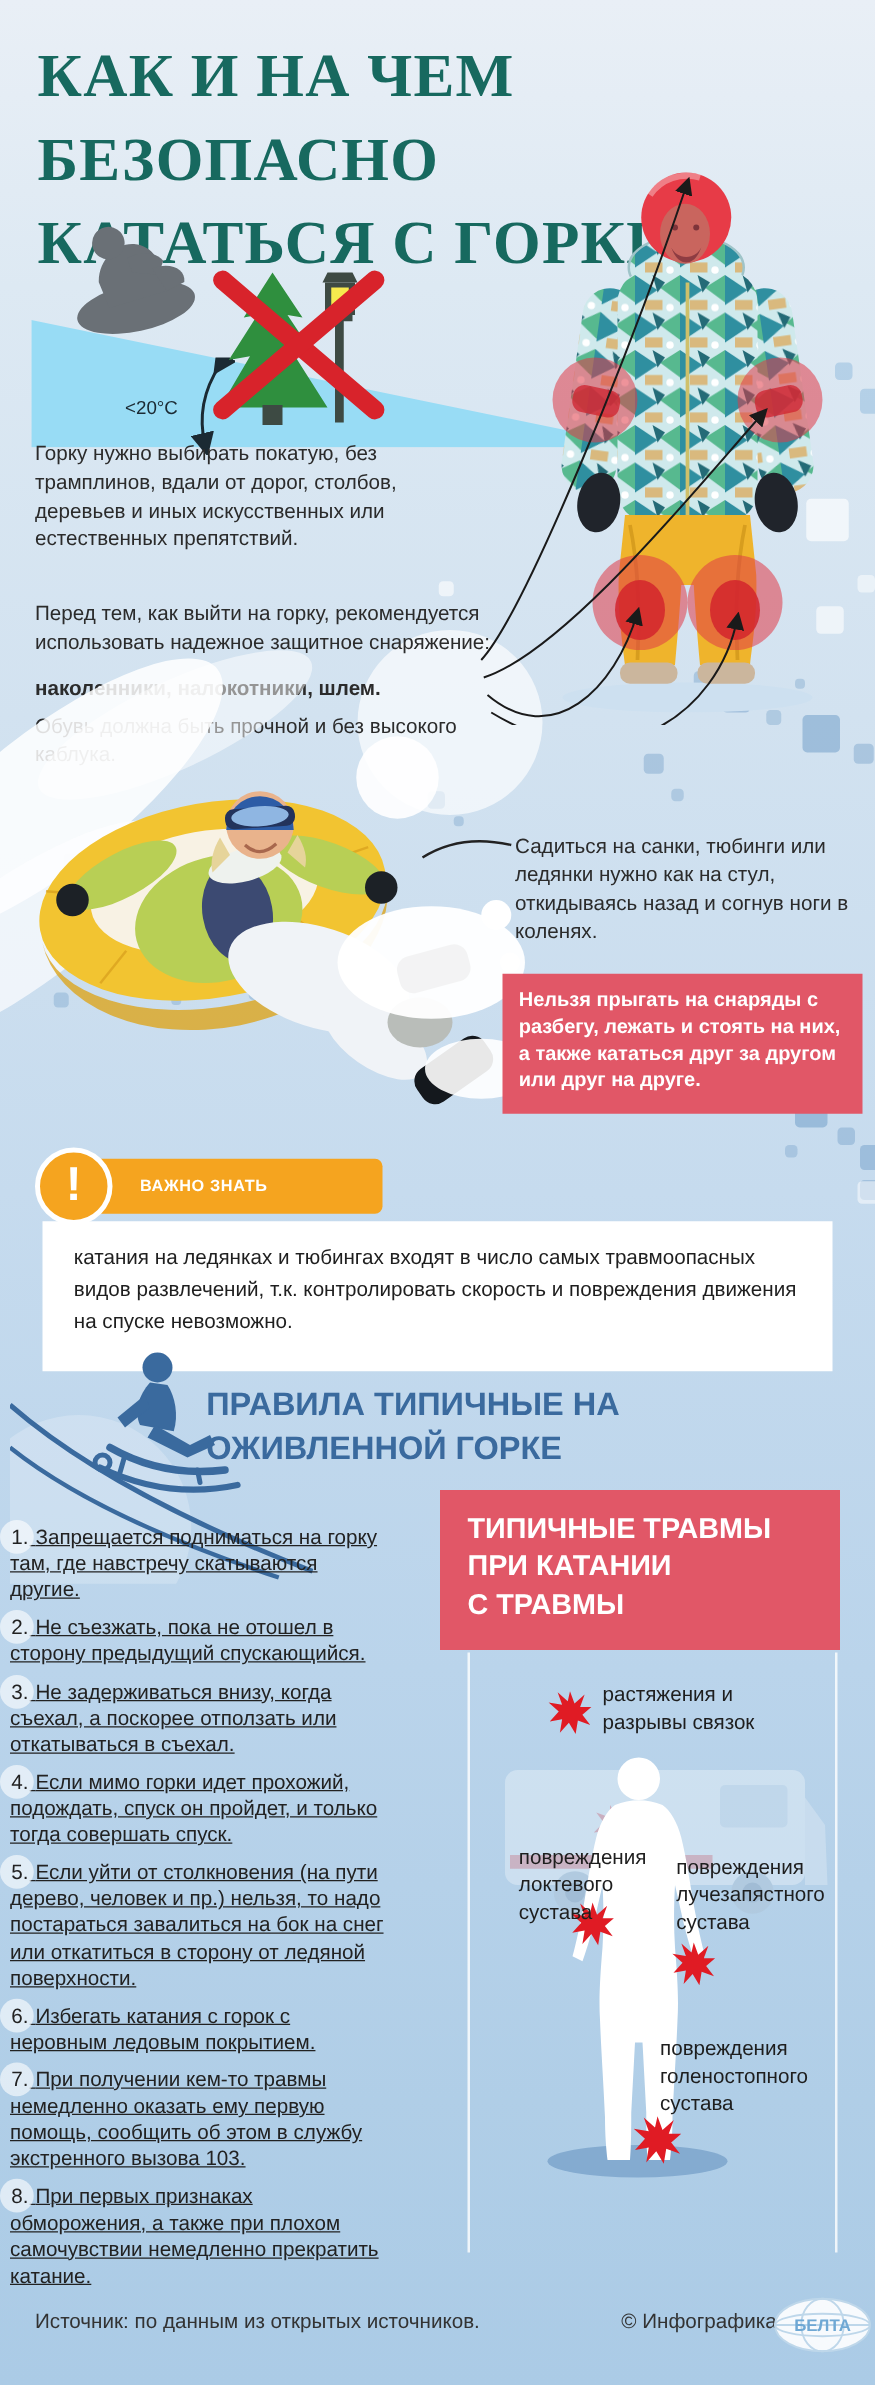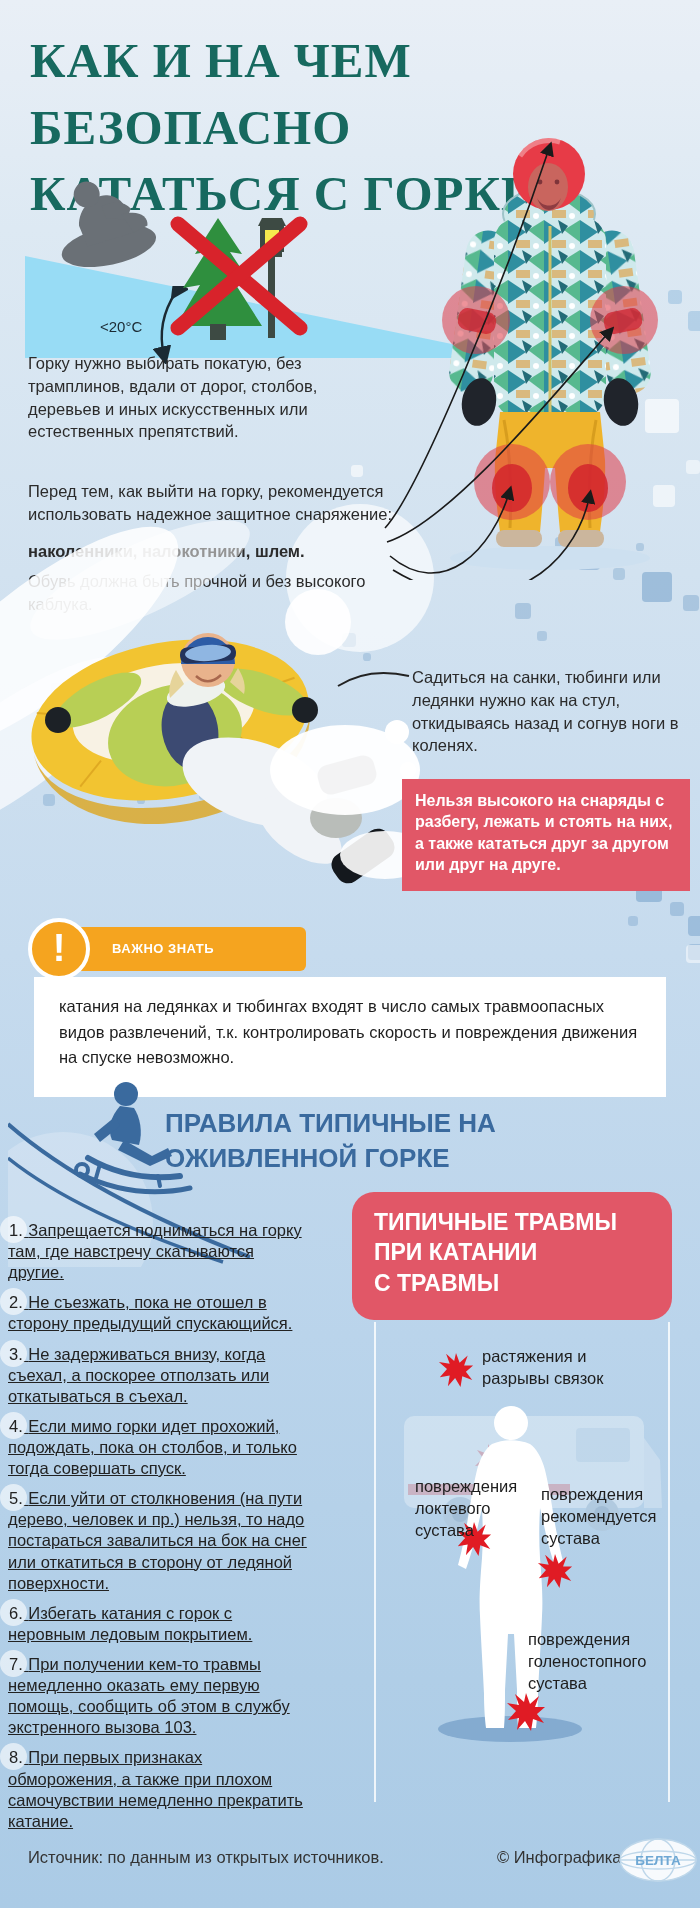--- a/index.html
+++ b/index.html
@@ -43,21 +43,21 @@
   .rules-head{left:165px;top:1106px;width:520px;color:#3a6a9e;font-weight:bold;
     font-size:26px;line-height:1.33;}
   .rules-list{left:8px;top:1220px;width:300px;font-size:16.5px;line-height:1.28;color:#222;}
   .rule-item{margin-bottom:9px;text-decoration:underline;}
   .rule-num{position:relative;z-index:0;display:inline-block;padding:0 1px;}
   .rule-num::before{content:"";position:absolute;left:-8px;top:-4px;width:27px;height:27px;
     background:rgba(255,255,255,.6);border-radius:50%;z-index:-1;}
   
   .inj-box{left:352px;top:1192px;width:320px;height:128px;background:#e15767;
     padding:15px 0 0 22px;box-sizing:border-box;color:#fff;font-weight:bold;
-    font-size:23px;line-height:1.32;border-radius:22px;}
+    font-size:23px;line-height:1.32;}
   .panel-line{width:2px;background:rgba(255,255,255,.8);}
   .inj-label{font-size:16.5px;line-height:1.32;color:#1e1e1e;}
   .footer-text{font-size:16.5px;color:#333;}
   svg text{font-family:"Liberation Sans","DejaVu Sans",sans-serif;}
 </style>
 </head>
 <body>
 
 <div class="page">
 
@@ -228,21 +228,21 @@
     <circle cx="397" cy="212" r="12" fill="#ffffff"></circle>
     <circle cx="408" cy="250" r="8" fill="#ffffff"></circle>
   </svg>
 
   <svg class="abs" style="left:335px;top:664px;" width="80" height="32" viewBox="0 0 80 32">
     <path d="M3,22 C25,8 48,6 74,12" fill="none" stroke="#222" stroke-width="2"></path>
   </svg>
 
   <div class="abs para p-sit">Садиться на санки, тюбинги или ледянки нужно как на стул, откидываясь назад и согнув ноги в коленях.</div>
 
-  <div class="abs pink-box">Нельзя высокого на снаряды с разбегу, лежать и стоять на них, а также кататься друг за другом или друг на друге.</div>
+  <div class="abs pink-box">Нельзя прыгать на снаряды с разбегу, лежать и стоять на них, а также кататься друг за другом или друг на друге.</div>
 
   <div class="abs imp-rect">ВАЖНО ЗНАТЬ</div>
   <div class="abs imp-circle">!</div>
   <div class="abs imp-box">катания на ледянках и тюбингах входят в число самых травмоопасных видов развлечений, т.к. контролировать скорость и повреждения движения на спуске невозможно.</div>
 
   <svg class="abs" style="left:8px;top:1072px;" width="250" height="195" viewBox="0 0 250 195">
     <circle cx="55" cy="150" r="90" fill="#ffffff" opacity=".22"></circle>
     <g fill="none" stroke="#3a6a9e">
       <path d="M0,52 Q80,122 242,185" stroke-width="4"></path>
       <path d="M0,86 Q70,142 215,190" stroke-width="3.5"></path>
@@ -276,21 +276,21 @@
         <span class="rule-text">Не съезжать, пока не отошел в сторону предыдущий спускающийся.</span>
       </div>
 
       <div class="rule-item">
         <span class="rule-num">3.</span>
         <span class="rule-text">Не задерживаться внизу, когда съехал, а поскорее отползать или откатываться в съехал.</span>
       </div>
 
       <div class="rule-item">
         <span class="rule-num">4.</span>
-        <span class="rule-text">Если мимо горки идет прохожий, подождать, пока он столбов, и только тогда совершать спуск.</span>
+        <span class="rule-text">Если мимо горки идет прохожий, подождать, спуск он пройдет, и только тогда совершать спуск.</span>
       </div>
 
       <div class="rule-item">
         <span class="rule-num">5.</span>
         <span class="rule-text">Если уйти от столкновения (на пути дерево, человек и пр.) нельзя, то надо постараться завалиться на бок на снег или откатиться в сторону от ледяной поверхности.</span>
       </div>
 
       <div class="rule-item">
         <span class="rule-num">6.</span>
         <span class="rule-text">Избегать катания с горок с неровным ледовым покрытием.</span>
@@ -344,21 +344,21 @@
   </svg>
   <svg class="abs" style="left:537px;top:1553px;" width="36" height="36" viewBox="0 0 40 40">
     <polygon points="20,1 24,12 33,4 29,15 39,15 31,22 38,31 27,27 25,39 19,29 11,38 13,26 2,28 10,19 1,11 13,13 9,2 18,10" fill="#e01b24"></polygon>
   </svg>
   <svg class="abs" style="left:506px;top:1692px;" width="40" height="40" viewBox="0 0 40 40">
     <polygon points="20,1 24,12 33,4 29,15 39,15 31,22 38,31 27,27 25,39 19,29 11,38 13,26 2,28 10,19 1,11 13,13 9,2 18,10" fill="#e01b24"></polygon>
   </svg>
 
   <div class="abs inj-label" style="left:482px;top:1346px;width:150px;">растяжения и разрывы связок</div>
   <div class="abs inj-label" style="left:392px;top:1476px;width:118px;margin-left:23px;">повреждения локтевого сустава</div>
-  <div class="abs inj-label" style="left:541px;top:1484px;width:130px;">повреждения рекомендуется сустава</div>
+  <div class="abs inj-label" style="left:541px;top:1484px;width:130px;">повреждения лучезапястного сустава</div>
   <div class="abs inj-label" style="left:528px;top:1629px;width:140px;">повреждения голеностопного сустава</div>
 
   <div class="abs footer-text" style="left:28px;top:1848px;">Источник: по данным из открытых источников.</div>
   <div class="abs footer-text" style="left:497px;top:1848px;">© Инфографика</div>
   <svg class="abs" style="left:618px;top:1836px;" width="80" height="48" viewBox="0 0 80 48">
     <ellipse cx="40" cy="24" rx="38" ry="21" fill="#ffffff" opacity=".9"></ellipse>
     <g fill="none" stroke="#bed7ea" stroke-width="1.5">
       <ellipse cx="40" cy="24" rx="38" ry="21"></ellipse>
       <ellipse cx="40" cy="24" rx="38" ry="9"></ellipse>
       <ellipse cx="40" cy="24" rx="17" ry="21"></ellipse>

